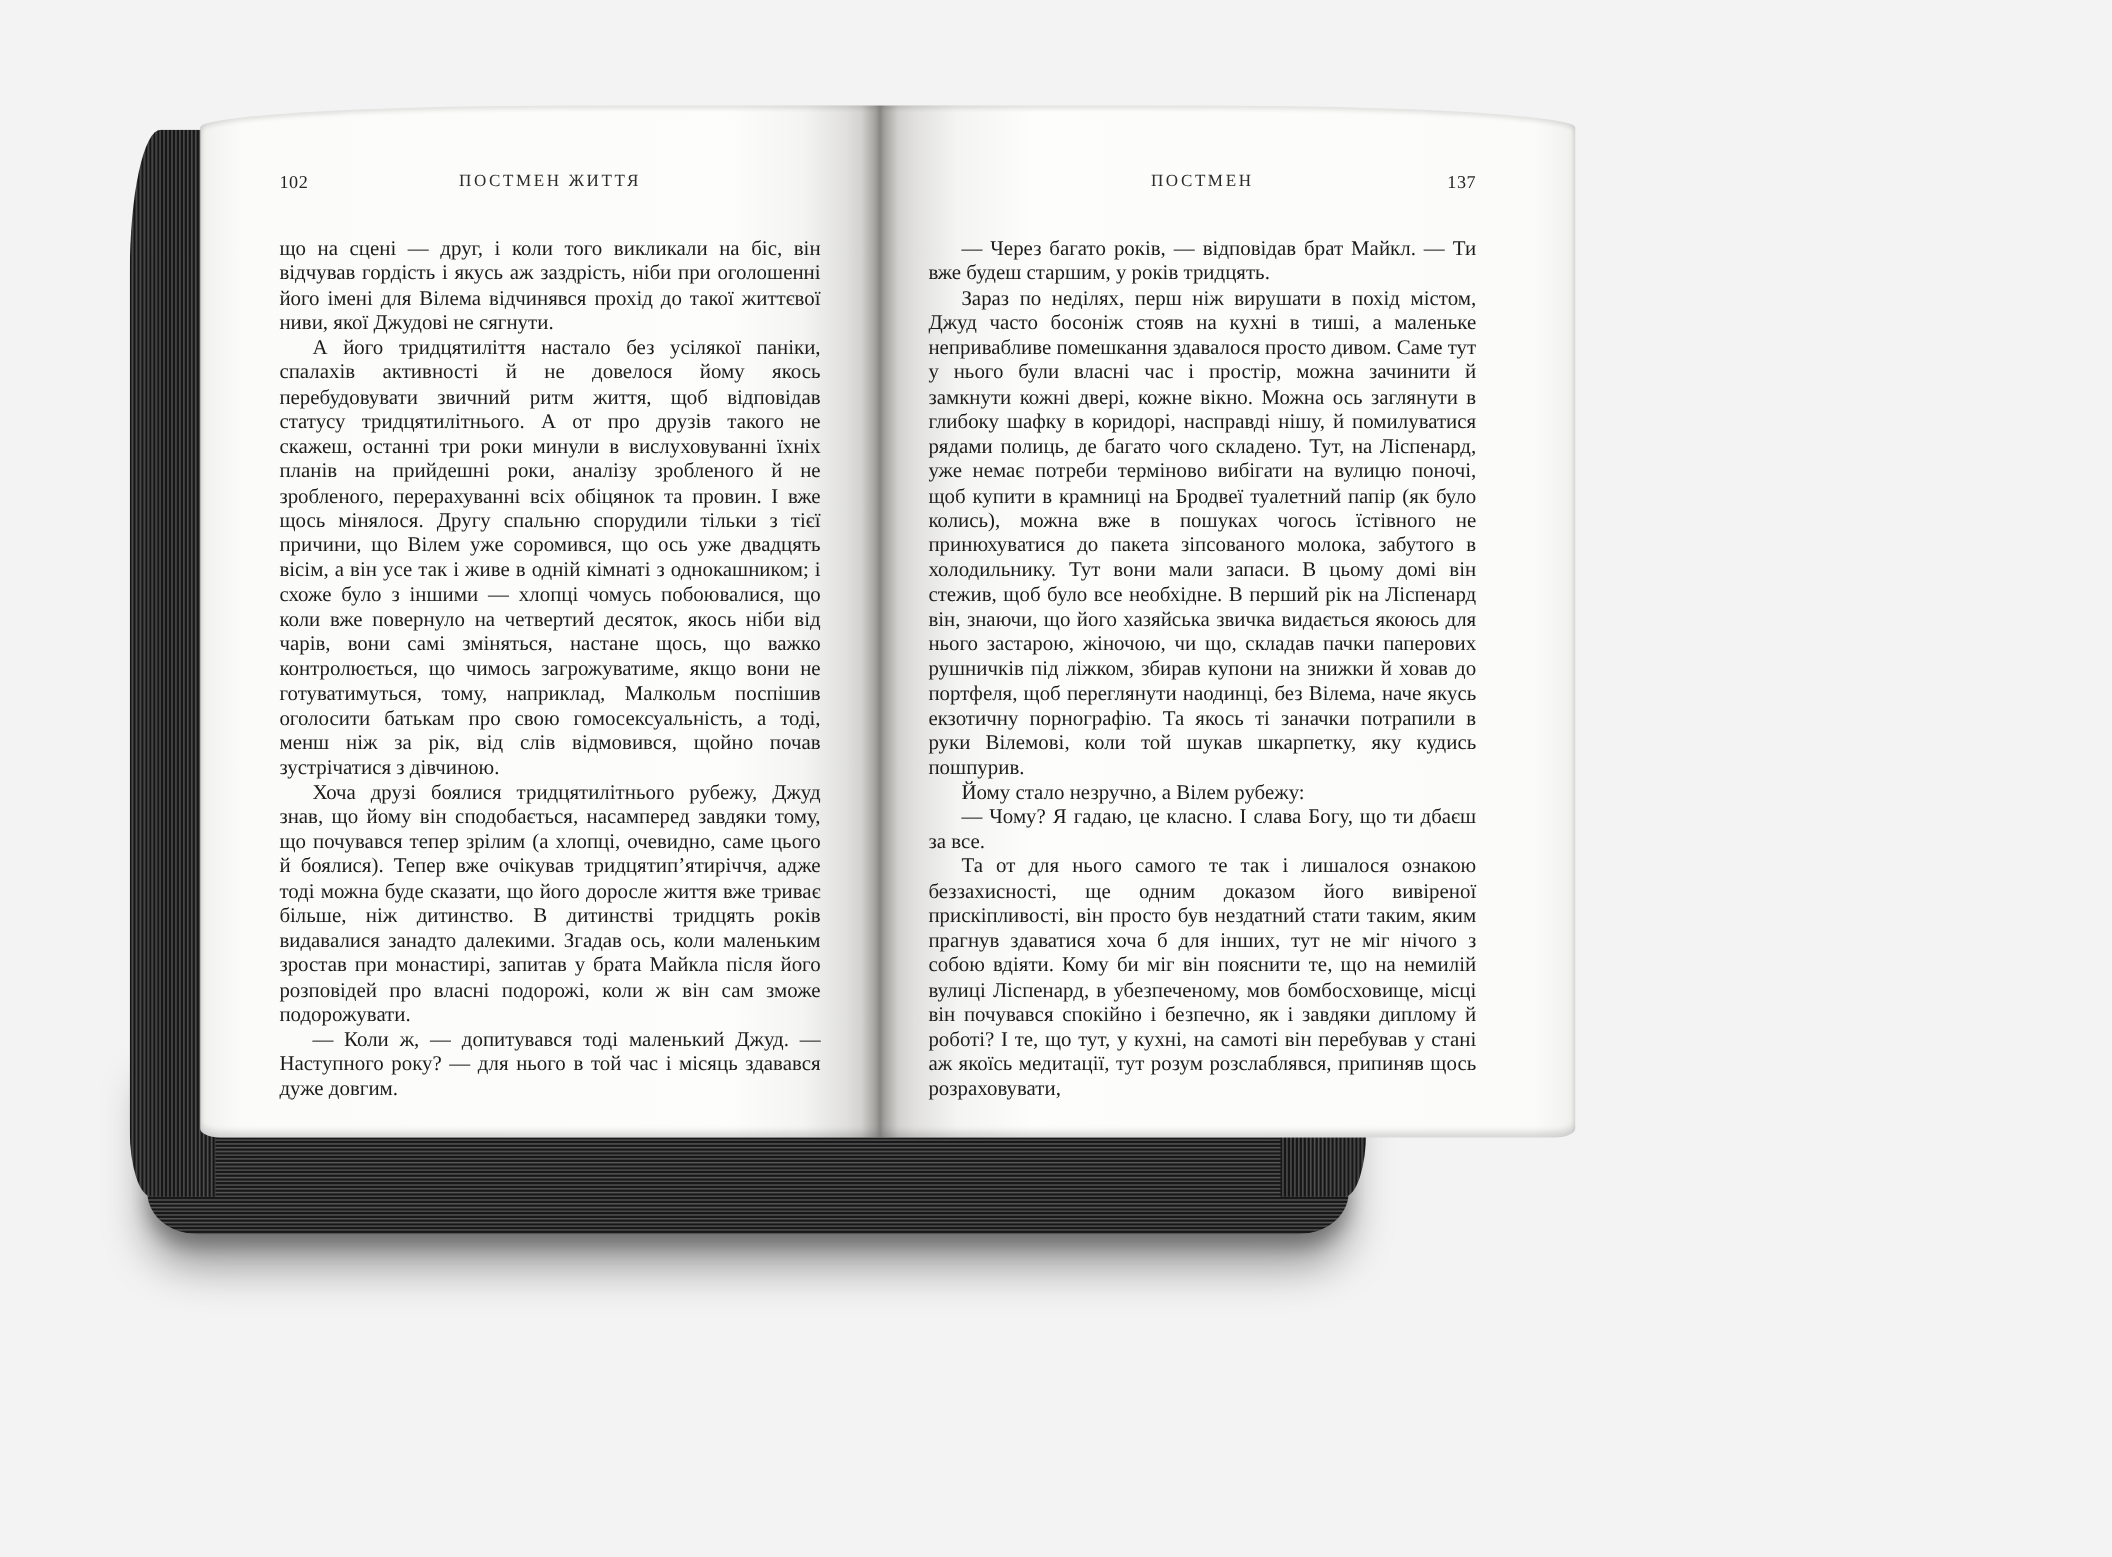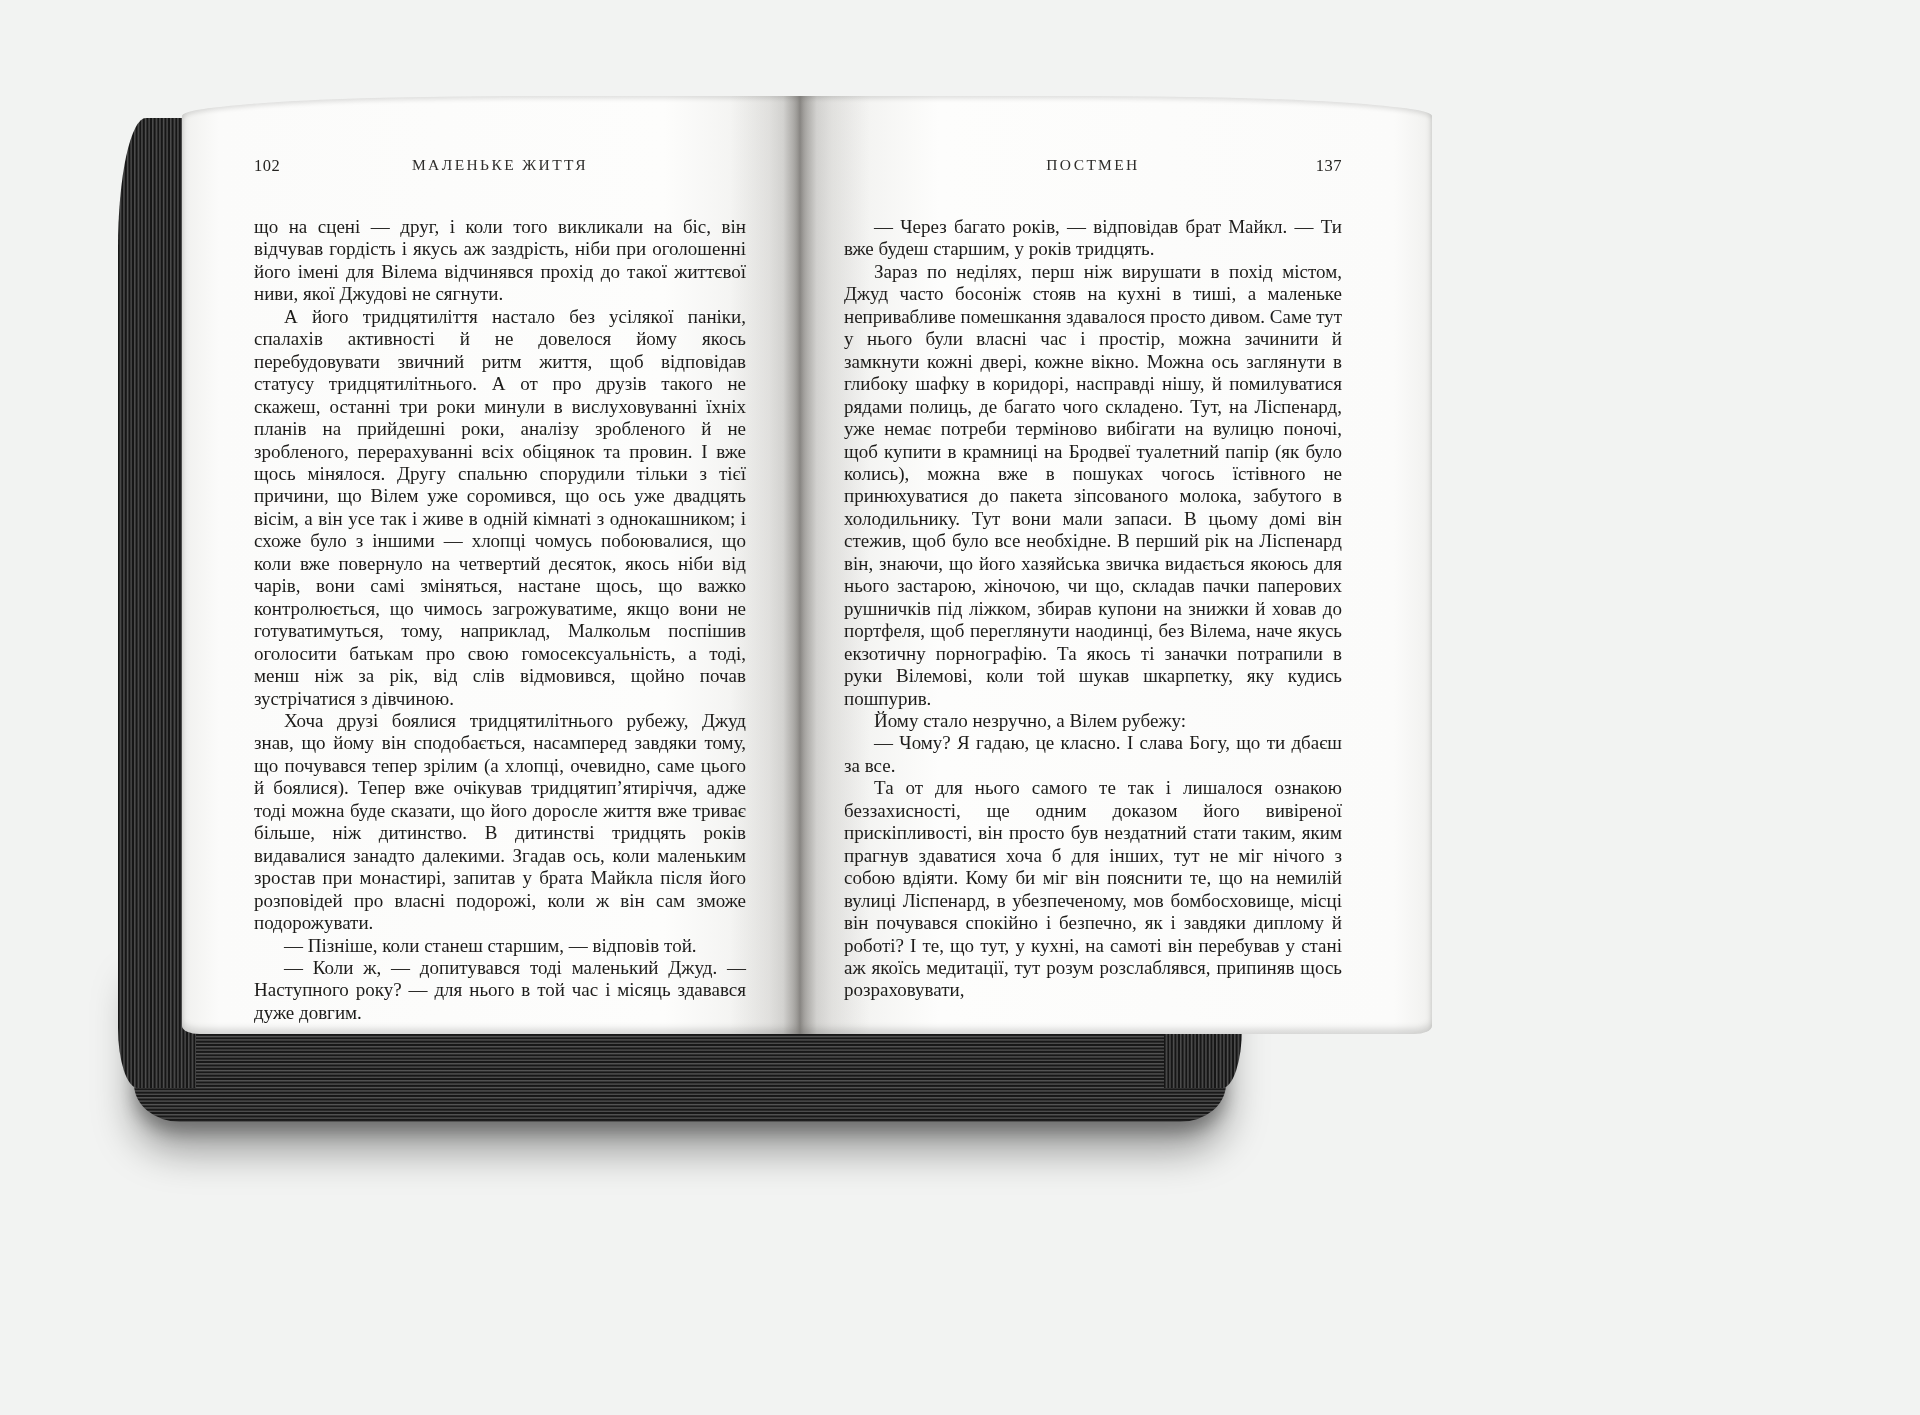--- a/index.html
+++ b/index.html
@@ -88,27 +88,26 @@
 
 <div class="book">
   <div class="edge-bottom"></div>
   <div class="edge-side edge-left"></div>
   <div class="edge-side edge-right"></div>
 
   <div class="page page-left">
     <div class="page-content">
       <div class="running-head">
         <span class="pagenum">102</span>
-        <span class="headtitle">МАЛЕНЬКЕ ЖИТТЯ</span>
+        <span class="headtitle">ПОСТМЕН ЖИТТЯ</span>
       </div>
       <div class="text-block">
         <p class="no-indent">що на сцені — друг, і коли того викликали на біс, він відчував гордість і якусь аж заздрість, ніби при оголошенні його імені для Вілема відчинявся прохід до такої життєвої ниви, якої Джудові не сягнути.</p>
         <p>А його тридцятиліття настало без усілякої паніки, спалахів активності й не довелося йому якось перебудовувати звичний ритм життя, щоб відповідав статусу тридцятилітнього. А от про друзів такого не скажеш, останні три роки минули в вислуховуванні їхніх планів на прийдешні роки, аналізу зробленого й не зробленого, перерахуванні всіх обіцянок та провин. І вже щось мінялося. Другу спальню спорудили тільки з тієї причини, що Вілем уже соромився, що ось уже двадцять вісім, а він усе так і живе в одній кімнаті з однокашником; і схоже було з іншими — хлопці чомусь побоювалися, що коли вже повернуло на четвертий десяток, якось ніби від чарів, вони самі зміняться, настане щось, що важко контролюється, що чимось загрожуватиме, якщо вони не готуватимуться, тому, наприклад, Малкольм поспішив оголосити батькам про свою гомосексуальність, а тоді, менш ніж за рік, від слів відмовився, щойно почав зустрічатися з дівчиною.</p>
         <p>Хоча друзі боялися тридцятилітнього рубежу, Джуд знав, що йому він сподобається, насамперед завдяки тому, що почувався тепер зрілим (а хлопці, очевидно, саме цього й боялися). Тепер вже очікував тридцятип’ятиріччя, адже тоді можна буде сказати, що його доросле життя вже триває більше, ніж дитинство. В дитинстві тридцять років видавалися занадто далекими. Згадав ось, коли маленьким зростав при монастирі, запитав у брата Майкла після його розповідей про власні подорожі, коли ж він сам зможе подорожувати.</p>
-        <p>— Пізніше, коли станеш старшим, — відповів той.</p>
         <p>— Коли ж, — допитувався тоді маленький Джуд. — Наступного року? — для нього в той час і місяць здавався дуже довгим.</p>
       </div>
     </div>
   </div>
 
   <div class="page page-right">
     <div class="page-content">
       <div class="running-head">
         <span class="headtitle">ПОСТМЕН</span>
         <span class="pagenum">137</span>

